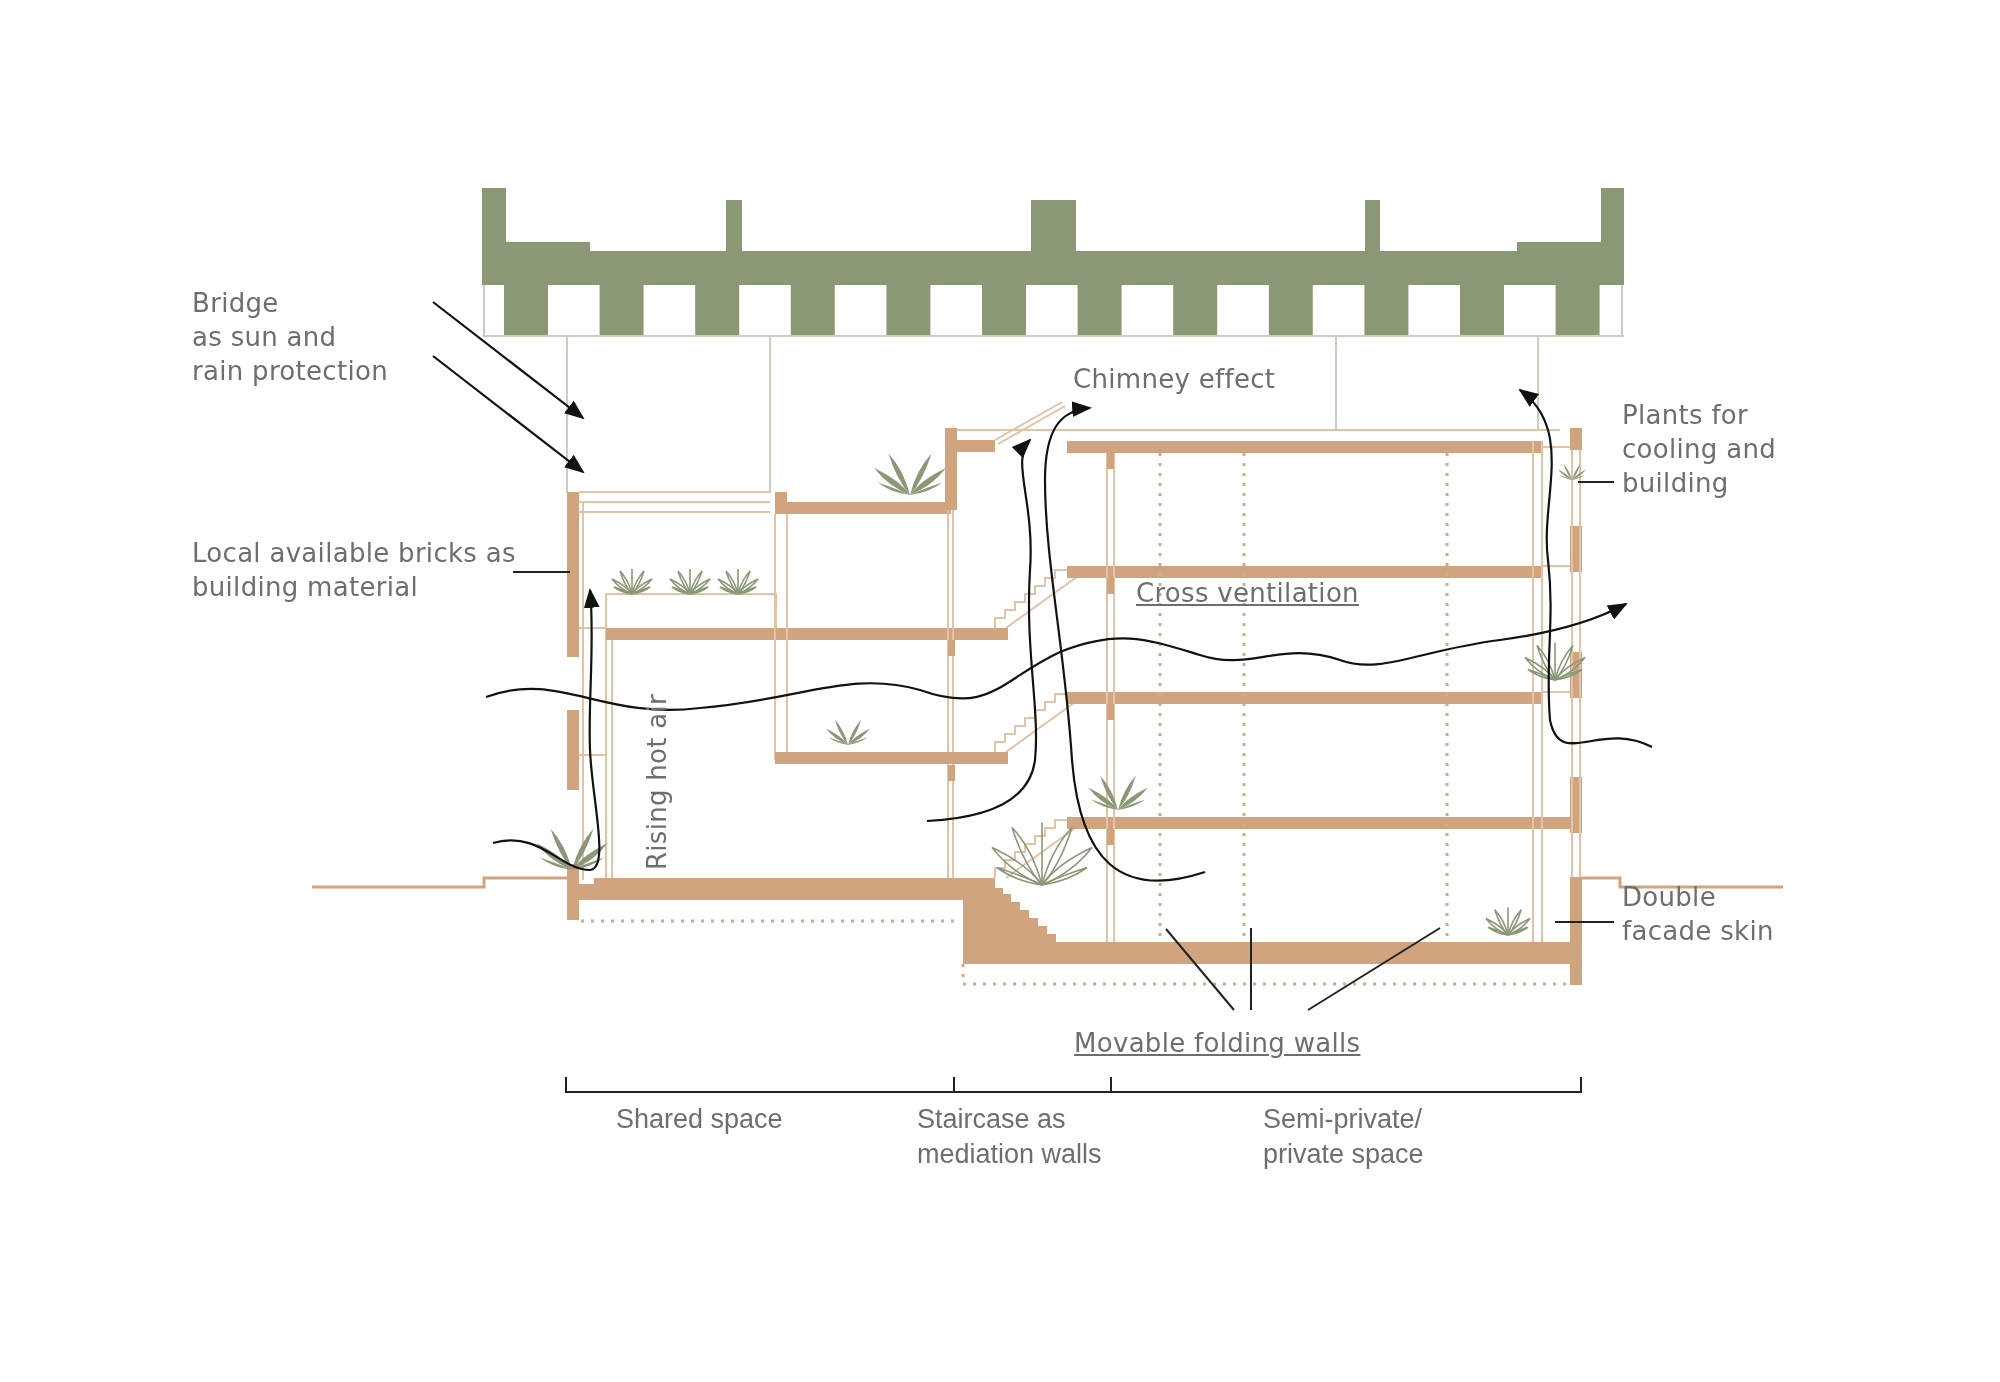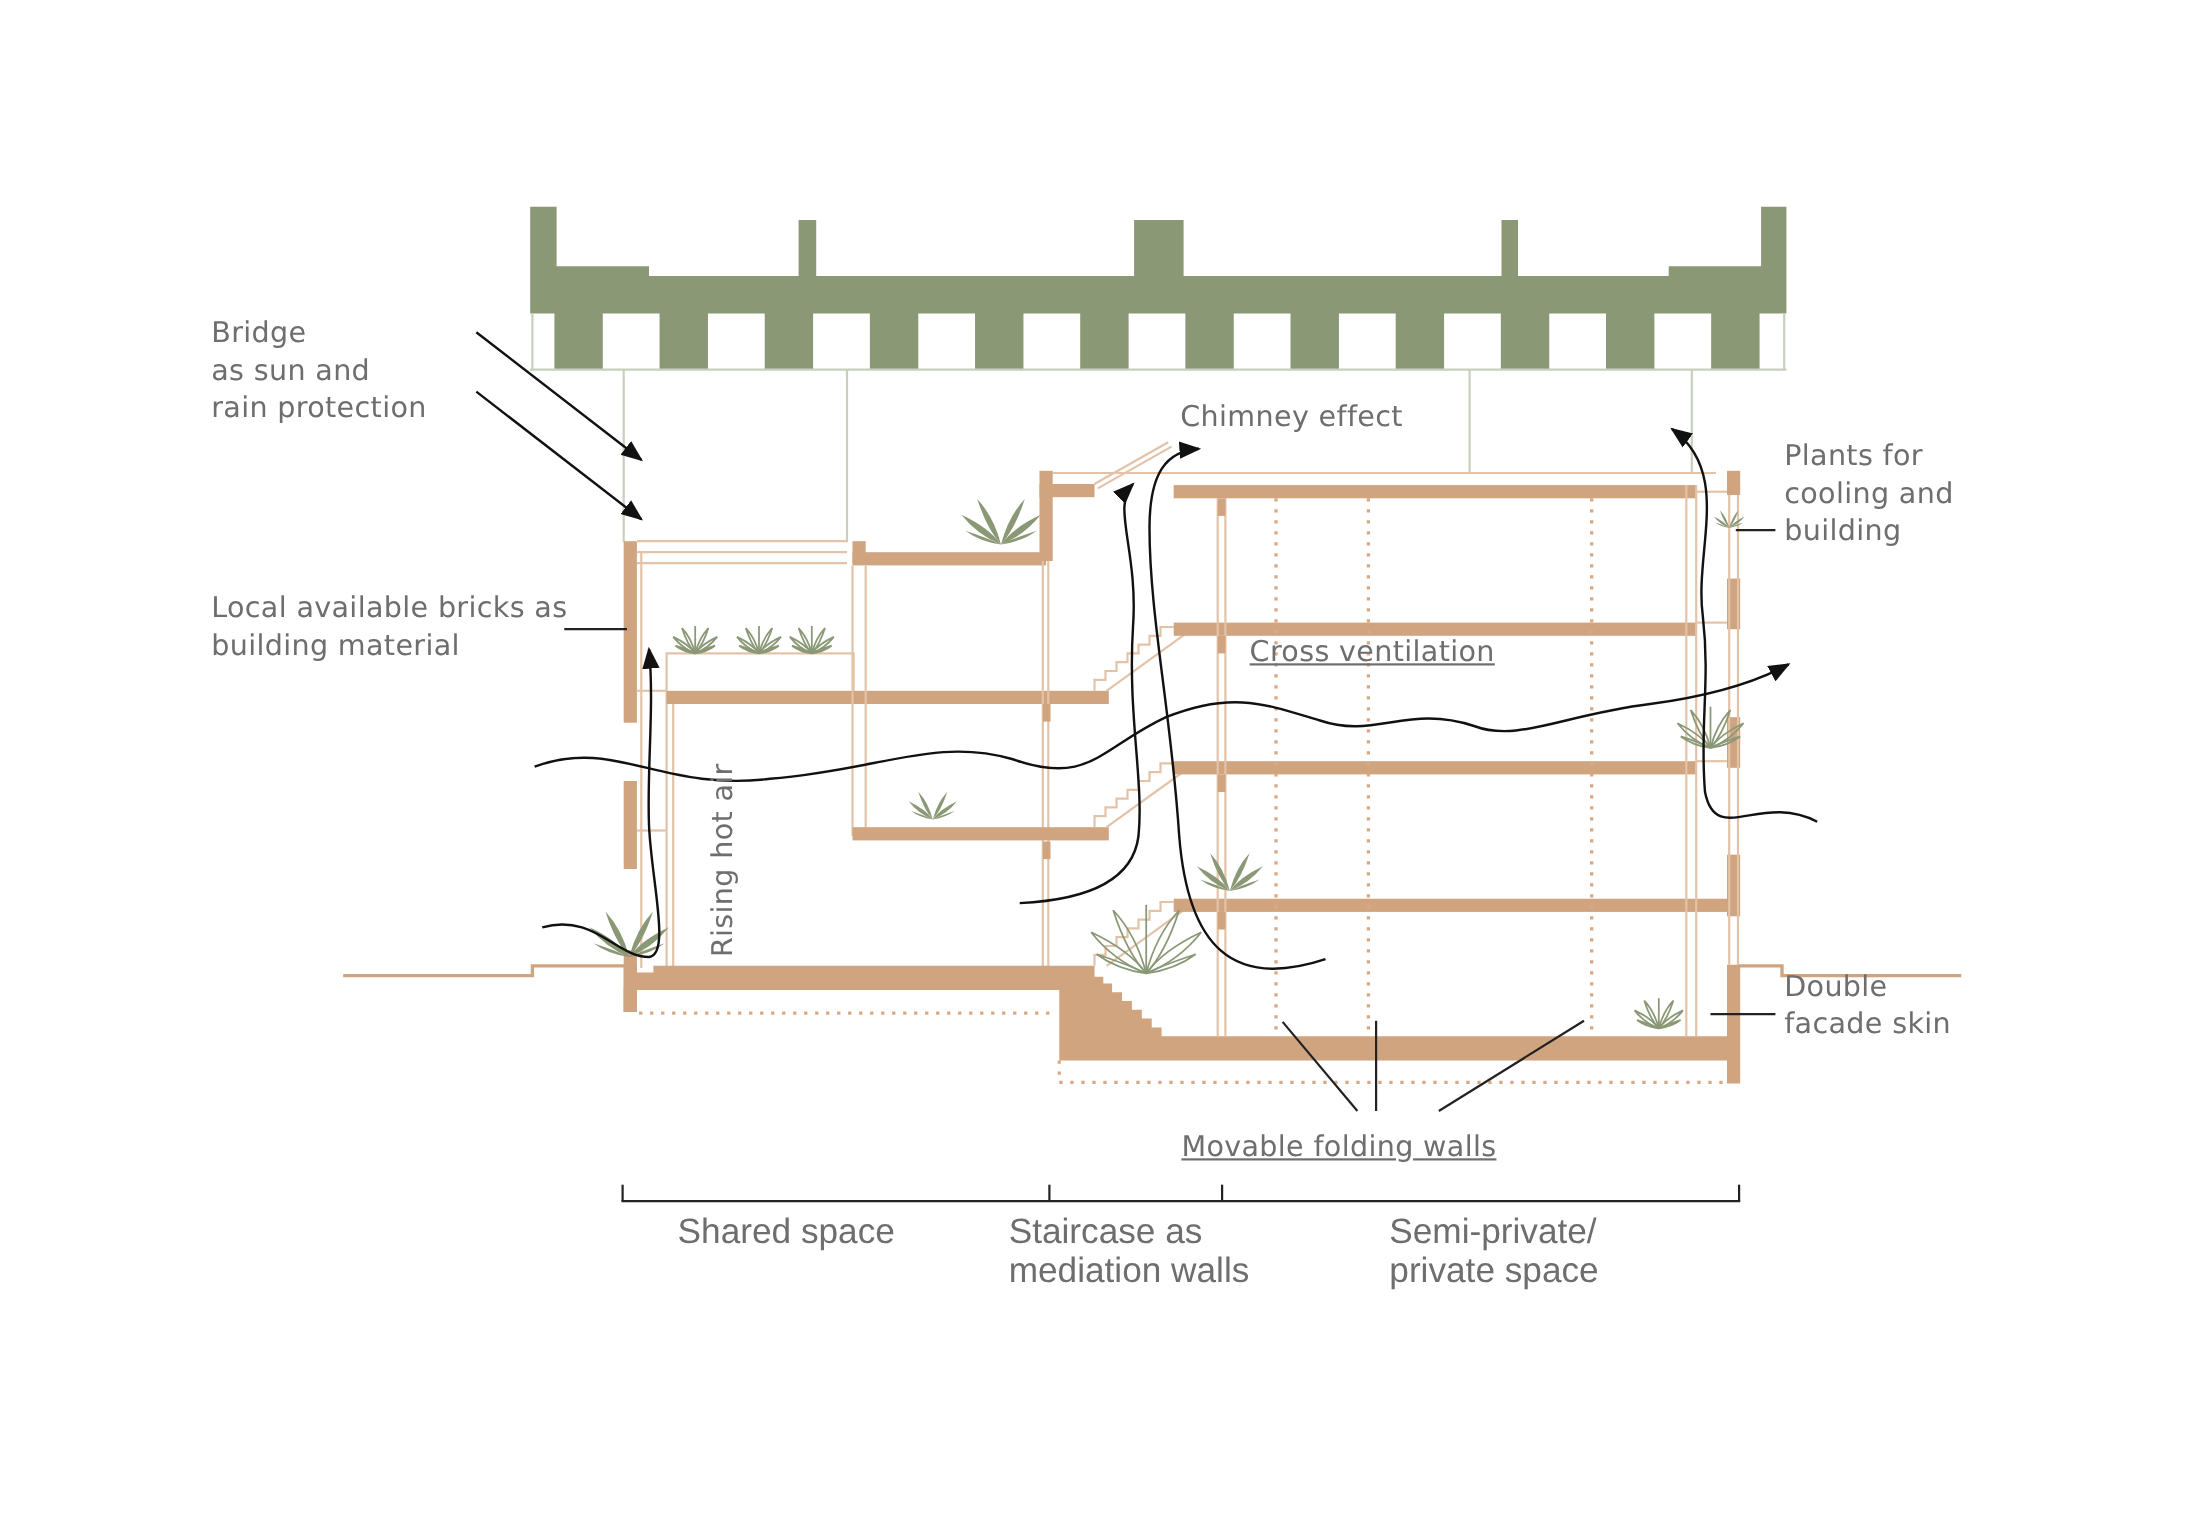--- a/index.html
+++ b/index.html
@@ -1,19 +1,19 @@
 <!DOCTYPE html>
 <html><head>
 <meta charset="utf-8">
 <style>
   html,body{margin:0;padding:0;background:#ffffff;}
   body{width:2000px;height:1382px;position:relative;overflow:hidden;font-family:"DejaVu Sans",sans-serif;}
   #diagram{position:absolute;left:0;top:0;width:2000px;height:1382px;}
   .lbl{position:absolute;color:#6e6e6e;font-family:"DejaVu Sans",sans-serif;font-size:26px;line-height:34px;white-space:pre;letter-spacing:0.3px;}
-  .zone{position:absolute;color:#6e6e6e;font-family:"Liberation Sans",sans-serif;font-size:32px;line-height:35px;white-space:pre;}
+  .zone{position:absolute;color:#6e6e6e;font-family:"Liberation Sans",sans-serif;font-size:27px;line-height:35px;white-space:pre;}
   .brick{fill:#cfa47f;}
   .thin{stroke:#e3c3a8;stroke-width:2;fill:none;}
   .roof{fill:#8a9876;}
   .roofthin{stroke:#c7cfbd;stroke-width:2;fill:none;}
   .dots{stroke:#d9a985;stroke-width:3;stroke-dasharray:3 7;fill:none;}
   .flow{stroke:#111;stroke-width:2.2;fill:none;}
   .lead{stroke:#222;stroke-width:2;fill:none;}
   .plant{fill:#8a9876;}
   .plantline{stroke:#8a9876;stroke-width:1.6;fill:none;}
 </style>

